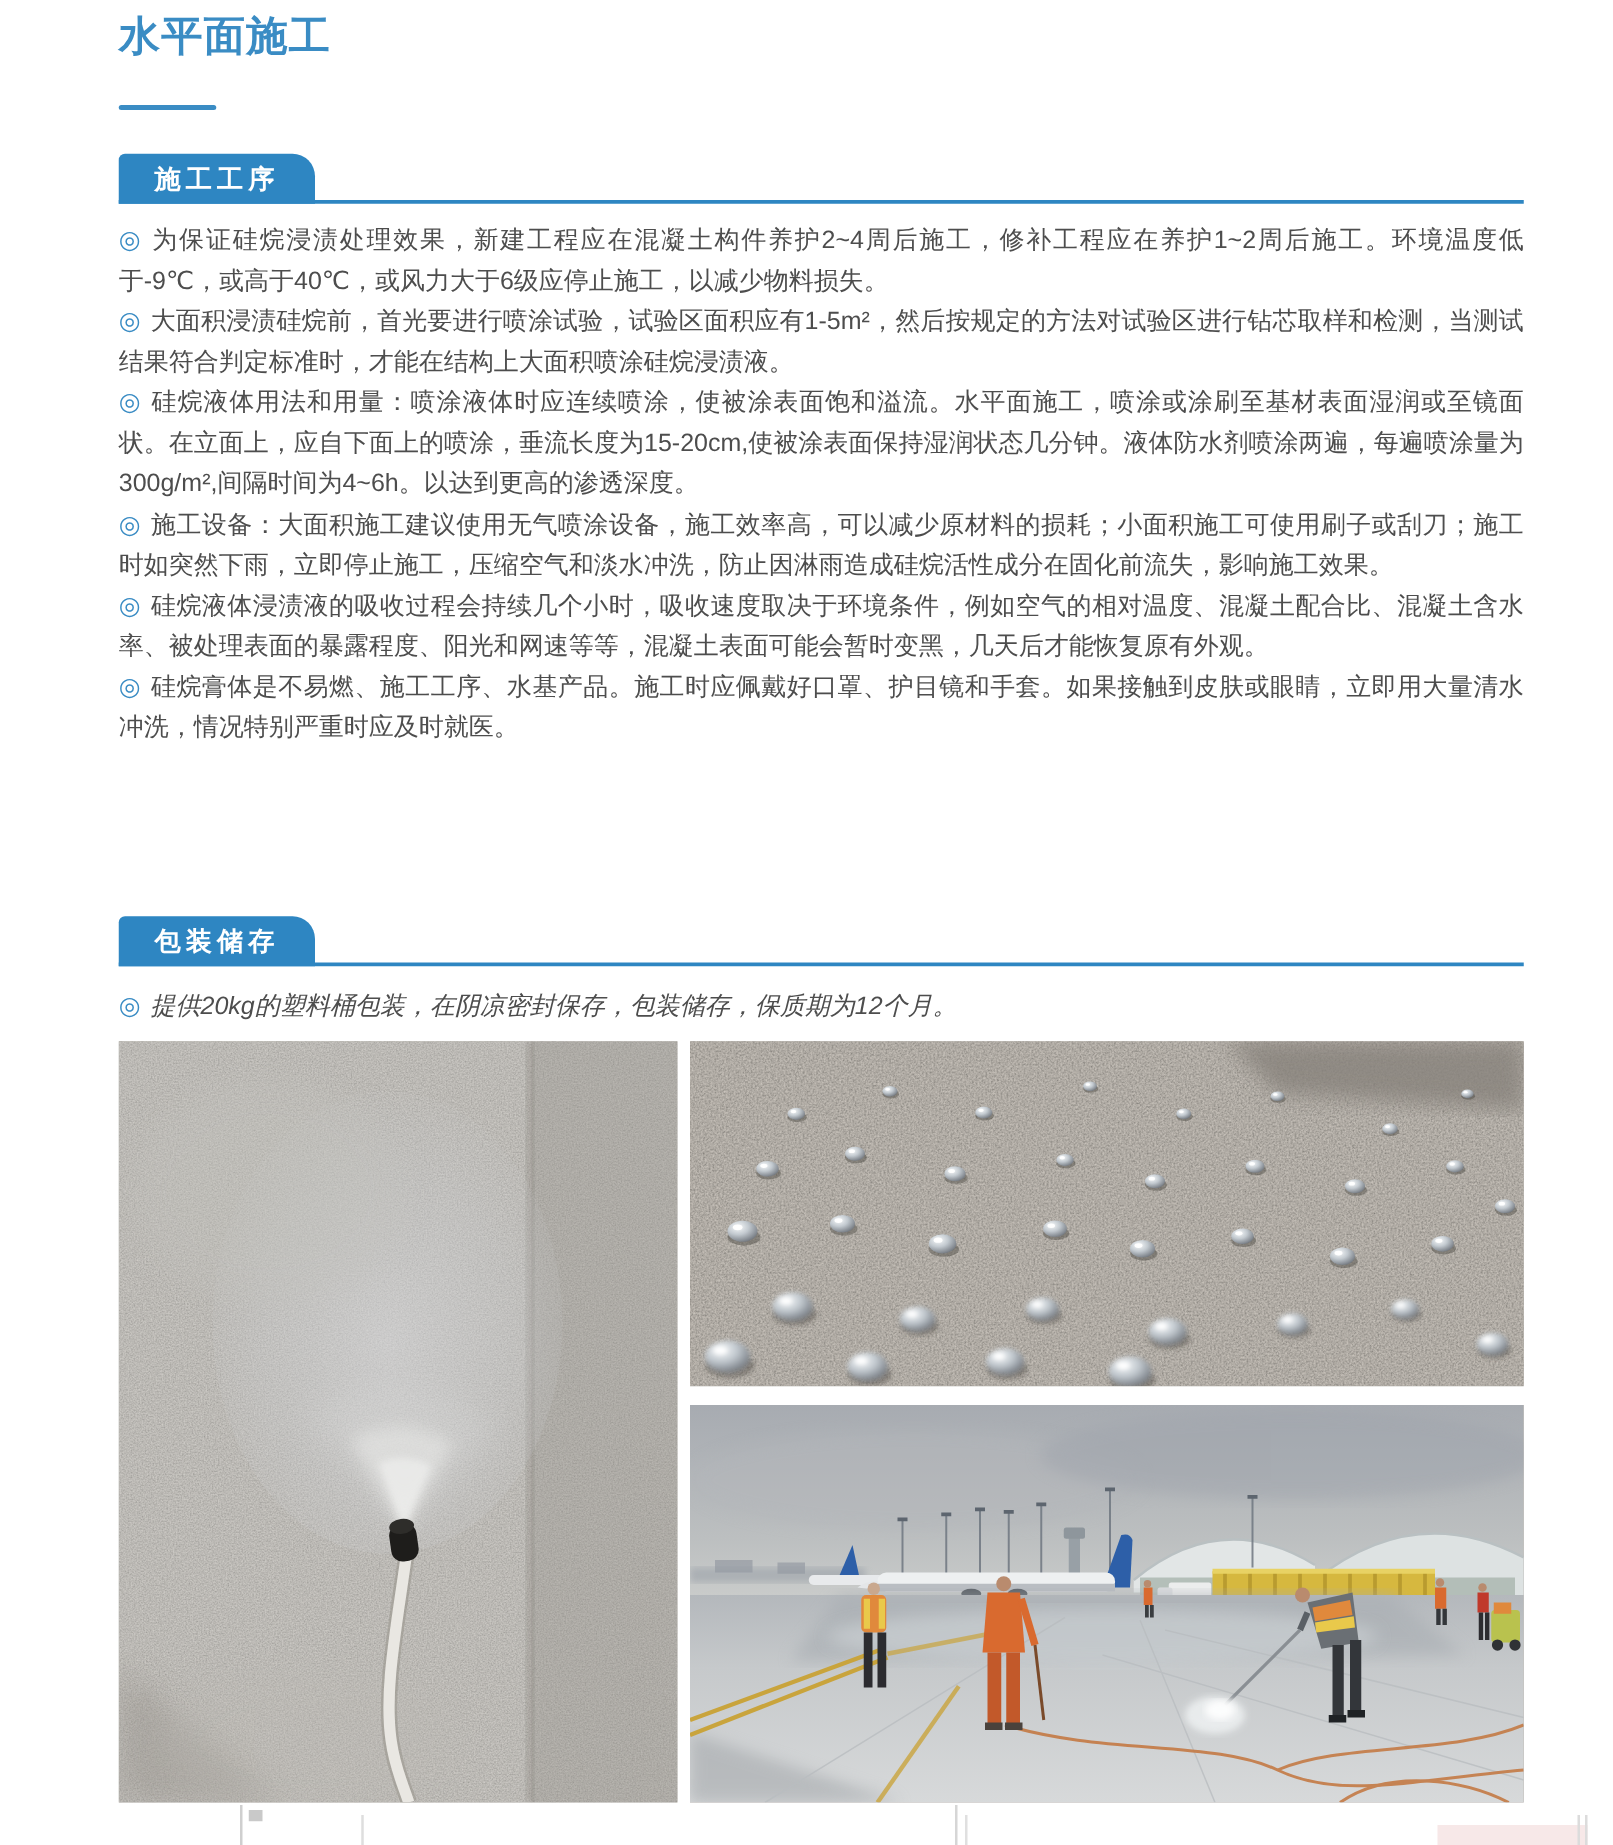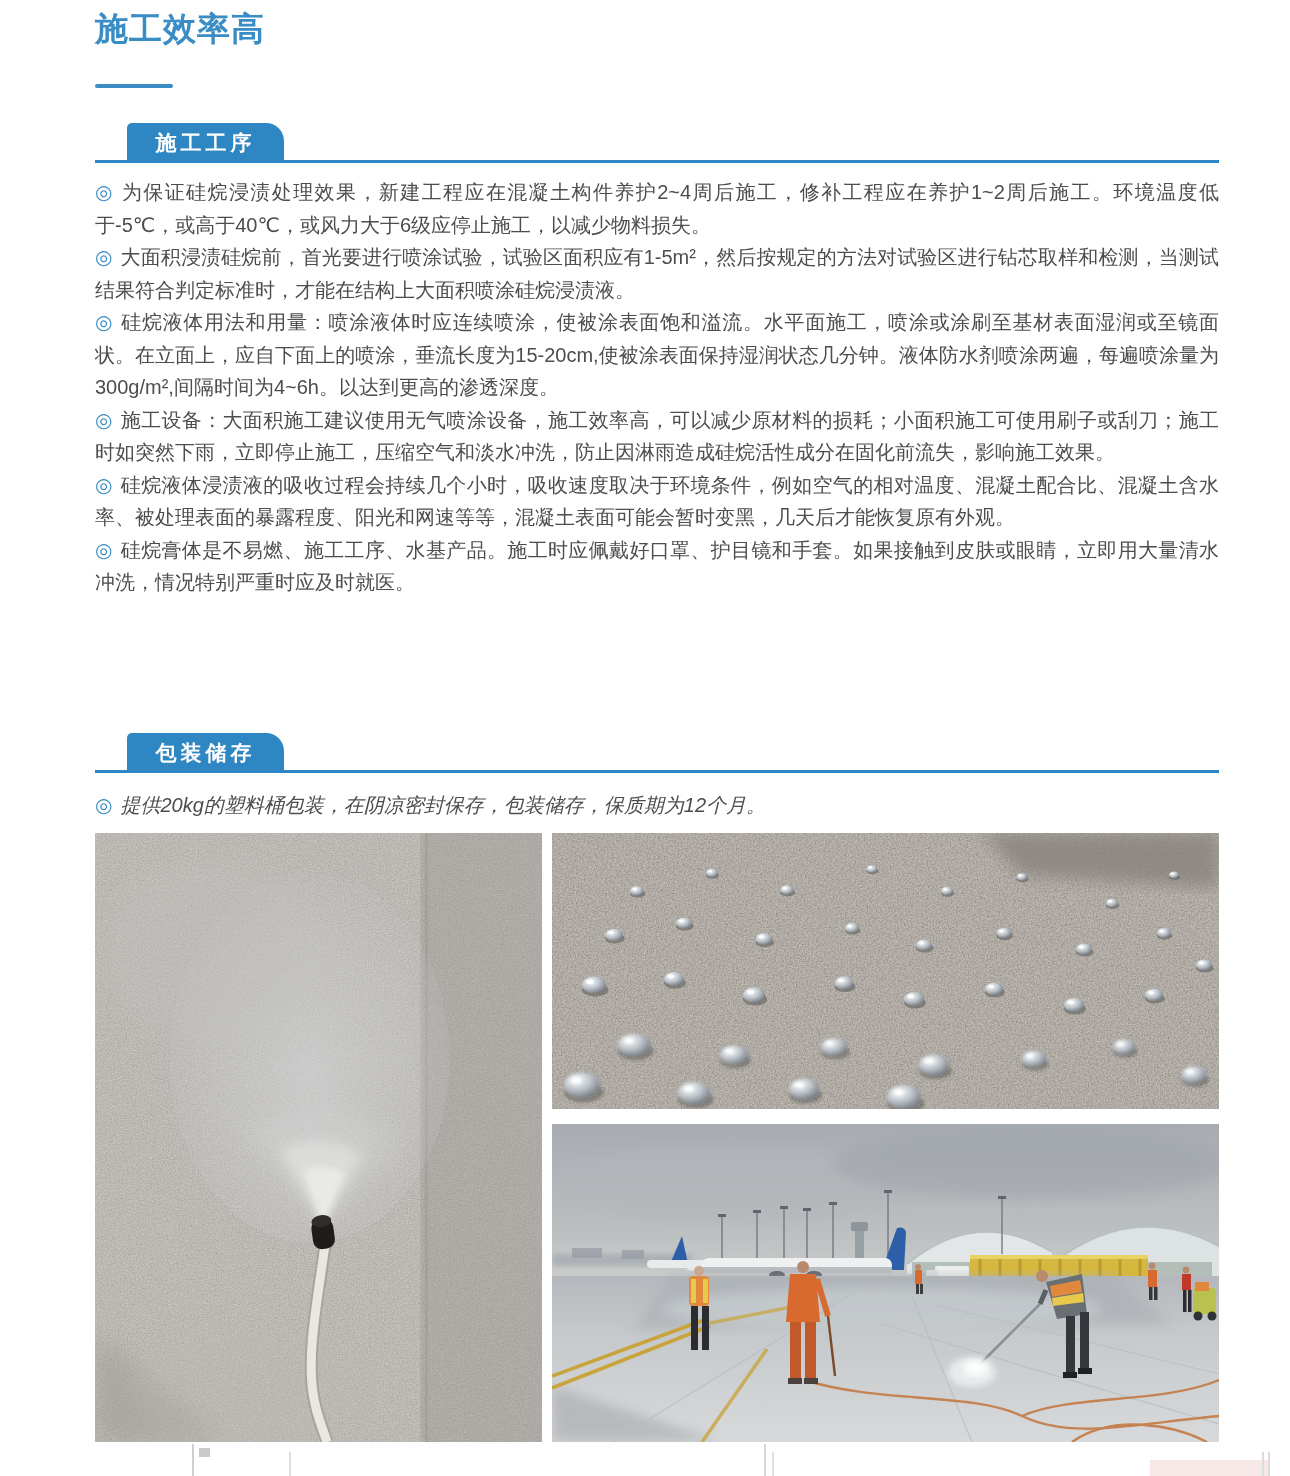--- a/index.html
+++ b/index.html
@@ -15,47 +15,47 @@
   .page-title{
     left:95px;top:8px;font-size:33px;font-weight:700;color:var(--accent);
     letter-spacing:1px;line-height:1.25;
   }
   .title-underline{left:95px;top:84px;width:78px;height:4px;background:var(--accent);border-radius:2px;}
   .section-head{left:95px;width:1124px;height:40px;}
   .section-head .rule{position:absolute;left:0;right:0;bottom:0;height:3px;background:var(--tab);}
   .section-head .tab{
     position:absolute;left:0;top:0;height:40px;width:157px;background:var(--tab);
     border-radius:5px 18px 0 0;display:flex;align-items:center;justify-content:center;
-    color:#ffffff;font-size:21px;font-weight:700;letter-spacing:4px;z-index:1;margin-left:32px;
+    color:#ffffff;font-size:21px;font-weight:700;letter-spacing:4px;z-index:1;
   }
   .paras{left:95px;width:1124px;color:var(--body_text);font-size:20px;line-height:32.5px;text-align:justify;}
   .para{margin:0;}
   .bullet{color:var(--accent);margin-right:8px;}
   .photo{overflow:hidden;background:#b1aea9;}
   .photo svg{display:block;width:100%;height:100%;}
   #photo-wall{left:95px;top:833px;width:447px;height:609px;}
   #photo-beads{left:552px;top:833px;width:667px;height:276px;}
   #photo-airport{left:552px;top:1124px;width:667px;height:318px;}
   .artifact{position:absolute;pointer-events:none;}
 </style>
 </head>
 <body>
 
-<h1 class="abs page-title">施工效率高</h1>
+<h1 class="abs page-title">水平面施工</h1>
 <div class="abs title-underline"></div>
 
 <div class="abs section-head" style="top:123px;">
   <div class="rule"></div>
   <div class="tab">
     <span>施工工序</span>
   </div>
 </div>
 
 <div class="abs paras" style="top:176px;">
-  <p class="para"><span class="bullet">◎</span><span>为保证硅烷浸渍处理效果，新建工程应在混凝土构件养护2~4周后施工，修补工程应在养护1~2周后施工。环境温度低于-5℃，或高于40℃，或风力大于6级应停止施工，以减少物料损失。</span></p>
+  <p class="para"><span class="bullet">◎</span><span>为保证硅烷浸渍处理效果，新建工程应在混凝土构件养护2~4周后施工，修补工程应在养护1~2周后施工。环境温度低于-9℃，或高于40℃，或风力大于6级应停止施工，以减少物料损失。</span></p>
   <p class="para"><span class="bullet">◎</span><span>大面积浸渍硅烷前，首光要进行喷涂试验，试验区面积应有1-5m²，然后按规定的方法对试验区进行钻芯取样和检测，当测试结果符合判定标准时，才能在结构上大面积喷涂硅烷浸渍液。</span></p>
   <p class="para"><span class="bullet">◎</span><span>硅烷液体用法和用量：喷涂液体时应连续喷涂，使被涂表面饱和溢流。水平面施工，喷涂或涂刷至基材表面湿润或至镜面状。在立面上，应自下面上的喷涂，垂流长度为15-20cm,使被涂表面保持湿润状态几分钟。液体防水剂喷涂两遍，每遍喷涂量为300g/m²,间隔时间为4~6h。以达到更高的渗透深度。</span></p>
   <p class="para"><span class="bullet">◎</span><span>施工设备：大面积施工建议使用无气喷涂设备，施工效率高，可以减少原材料的损耗；小面积施工可使用刷子或刮刀；施工时如突然下雨，立即停止施工，压缩空气和淡水冲洗，防止因淋雨造成硅烷活性成分在固化前流失，影响施工效果。</span></p>
   <p class="para"><span class="bullet">◎</span><span>硅烷液体浸渍液的吸收过程会持续几个小时，吸收速度取决于环境条件，例如空气的相对温度、混凝土配合比、混凝土含水率、被处理表面的暴露程度、阳光和网速等等，混凝土表面可能会暂时变黑，几天后才能恢复原有外观。</span></p>
   <p class="para"><span class="bullet">◎</span><span>硅烷膏体是不易燃、施工工序、水基产品。施工时应佩戴好口罩、护目镜和手套。如果接触到皮肤或眼睛，立即用大量清水冲洗，情况特别严重时应及时就医。</span></p>
 </div>
 
 <div class="abs section-head" style="top:733px;font-family:Liberation Serif, serif;">
   <div class="rule"></div>
   <div class="tab">

